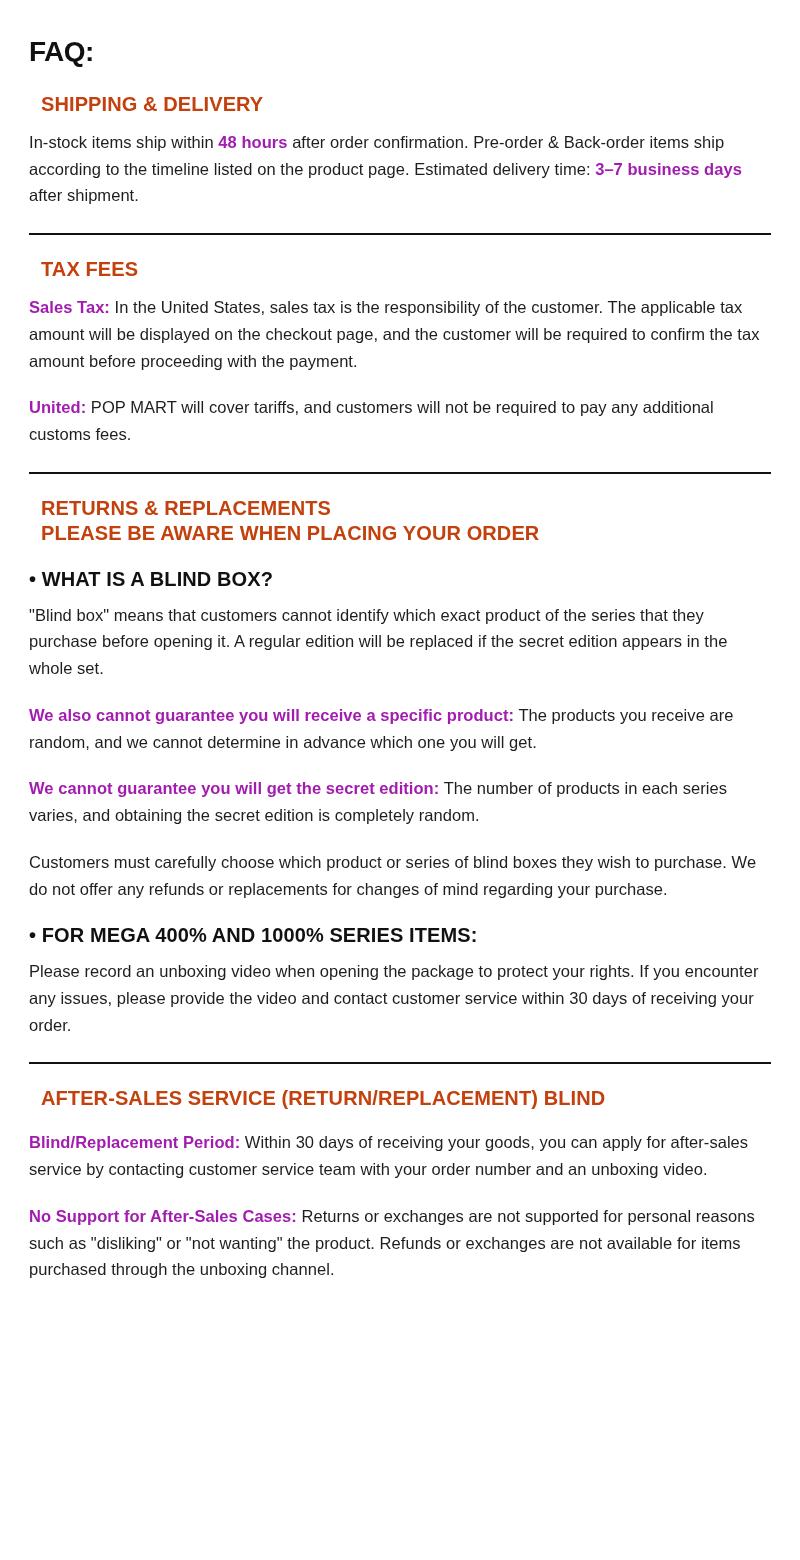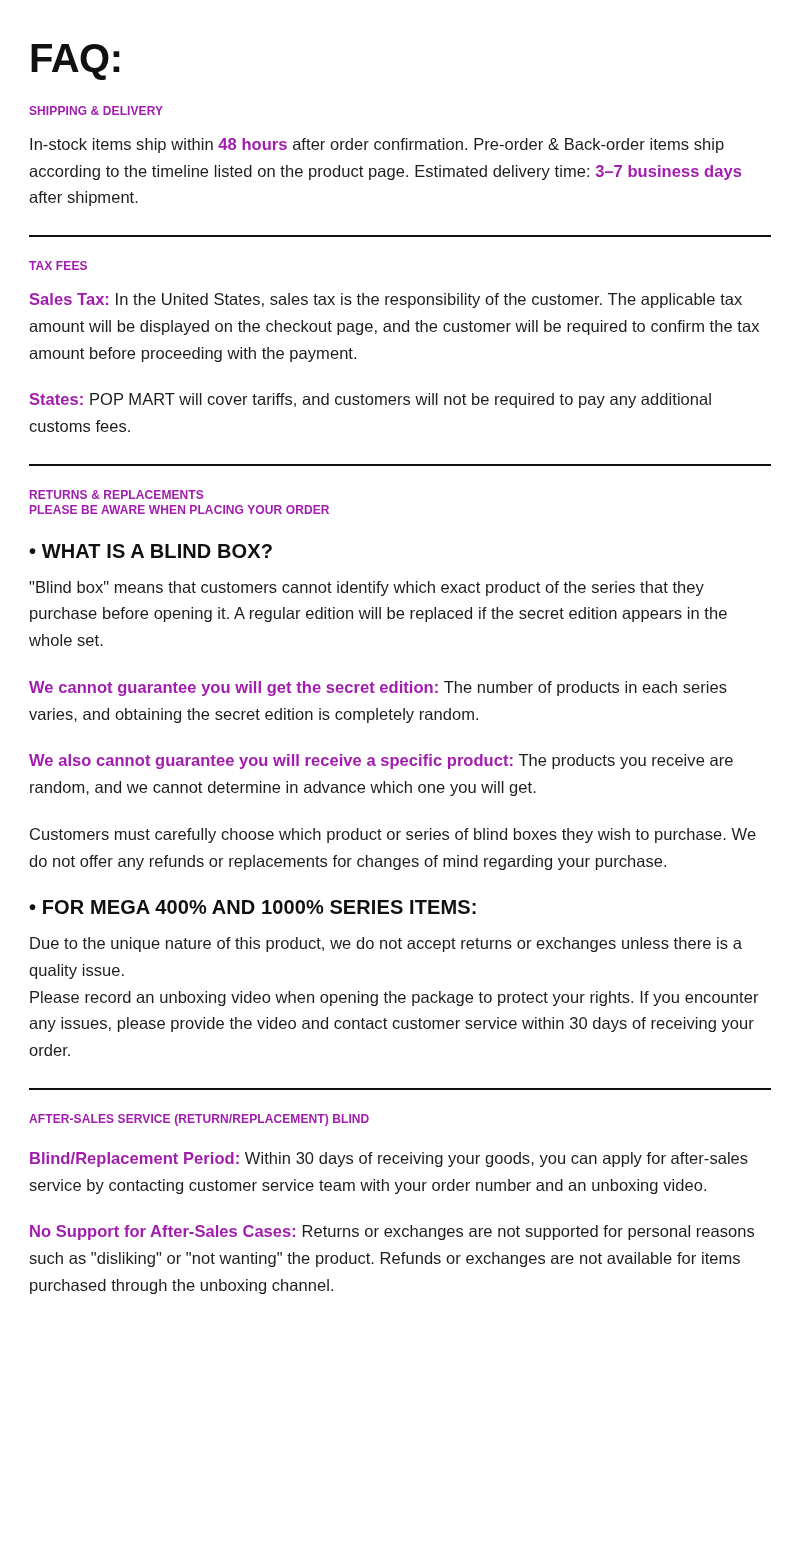--- a/index.html
+++ b/index.html
@@ -13,34 +13,34 @@
     font-family: "Liberation Sans", sans-serif;
     color: #1a1a1a;
     -webkit-font-smoothing: antialiased;
   }
   .page {
     width: 800px;
     box-sizing: border-box;
     padding: 30px 29px 20px 29px;
   }
   .faq-title {
-    font-size: 40px;
+    font-size: 28px;
     font-weight: bold;
     letter-spacing: -0.5px;
     margin: 8px 0 26px 0;
     line-height: 1.0;
     color: #111;
   }
   h2.section-head {
-    font-size: 12px;
+    font-size: 20px;
     font-weight: bold;
     letter-spacing: 0.1px;
-    margin: 0 0 12px 0;
+    margin: 0 0 12px 12px;
     line-height: 1.25;
-    color: #a21caf;
+    color: #c2410c;
   }
   h2.section-head .line2 {
     display: block;
   }
   h3.sub-head {
     font-size: 20px;
     font-weight: bold;
     letter-spacing: 0.1px;
     margin: 22px 0 11px 0;
     color: #111;
@@ -81,40 +81,39 @@
   <div class="section">
     <h2 class="section-head">SHIPPING &amp; DELIVERY</h2>
     <p class="body"><span>In-stock items ship within </span><b>48 hours</b><span> after order confirmation. Pre-order &amp; Back-order items ship according to the timeline listed on the product page. Estimated delivery time: </span><b>3–7 business days</b><span> after shipment.</span></p>
   </div>
 
   <hr class="rule">
 
   <div class="section">
     <h2 class="section-head">TAX FEES</h2>
     <p class="body"><b>Sales Tax:</b><span> In the United States, sales tax is the responsibility of the customer. The applicable tax amount will be displayed on the checkout page, and the customer will be required to confirm the tax amount before proceeding with the payment.</span></p>
-    <p class="body"><b>States:</b><span> POP MART will cover tariffs, and customers will not be required to pay any additional customs fees.</span></p>
+    <p class="body"><b>United:</b><span> POP MART will cover tariffs, and customers will not be required to pay any additional customs fees.</span></p>
   </div>
 
   <hr class="rule">
 
   <div class="section">
     <h2 class="section-head">
       <span>RETURNS &amp; REPLACEMENTS</span>
       <span class="line2">PLEASE BE AWARE WHEN PLACING YOUR ORDER</span>
     </h2>
 
     <h3 class="sub-head">• WHAT IS A BLIND BOX?</h3>
     <p class="body"><span>"Blind box" means that customers cannot identify which exact product of the series that they purchase before opening it. A regular edition will be replaced if the secret edition appears in the whole set.</span></p>
+    <p class="body"><b>We also cannot guarantee you will receive a specific product:</b><span> The products you receive are random, and we cannot determine in advance which one you will get.</span></p>
     <p class="body"><b>We cannot guarantee you will get the secret edition:</b><span> The number of products in each series varies, and obtaining the secret edition is completely random.</span></p>
-    <p class="body"><b>We also cannot guarantee you will receive a specific product:</b><span> The products you receive are random, and we cannot determine in advance which one you will get.</span></p>
     <p class="body"><span>Customers must carefully choose which product or series of blind boxes they wish to purchase. We do not offer any refunds or replacements for changes of mind regarding your purchase.</span></p>
 
     <h3 class="sub-head">• FOR MEGA 400% AND 1000% SERIES ITEMS:</h3>
     <div class="tight-block">
-      <p class="body"><span>Due to the unique nature of this product, we do not accept returns or exchanges unless there is a quality issue.</span></p>
       <p class="body" style="margin-top:0"><span>Please record an unboxing video when opening the package to protect your rights. If you encounter any issues, please provide the video and contact customer service within 30 days of receiving your order.</span></p>
     </div>
   </div>
 
   <hr class="rule">
 
   <div class="section">
     <h2 class="section-head" style="margin-bottom:18px">AFTER-SALES SERVICE (RETURN/REPLACEMENT) BLIND</h2>
     <p class="body"><b>Blind/Replacement Period:</b><span> Within 30 days of receiving your goods, you can apply for after-sales service by contacting customer service team with your order number and an unboxing video.</span></p>
     <p class="body"><b>No Support for After-Sales Cases:</b><span> Returns or exchanges are not supported for personal reasons such as "disliking" or "not wanting" the product. Refunds or exchanges are not available for items purchased through the unboxing channel.</span></p>

